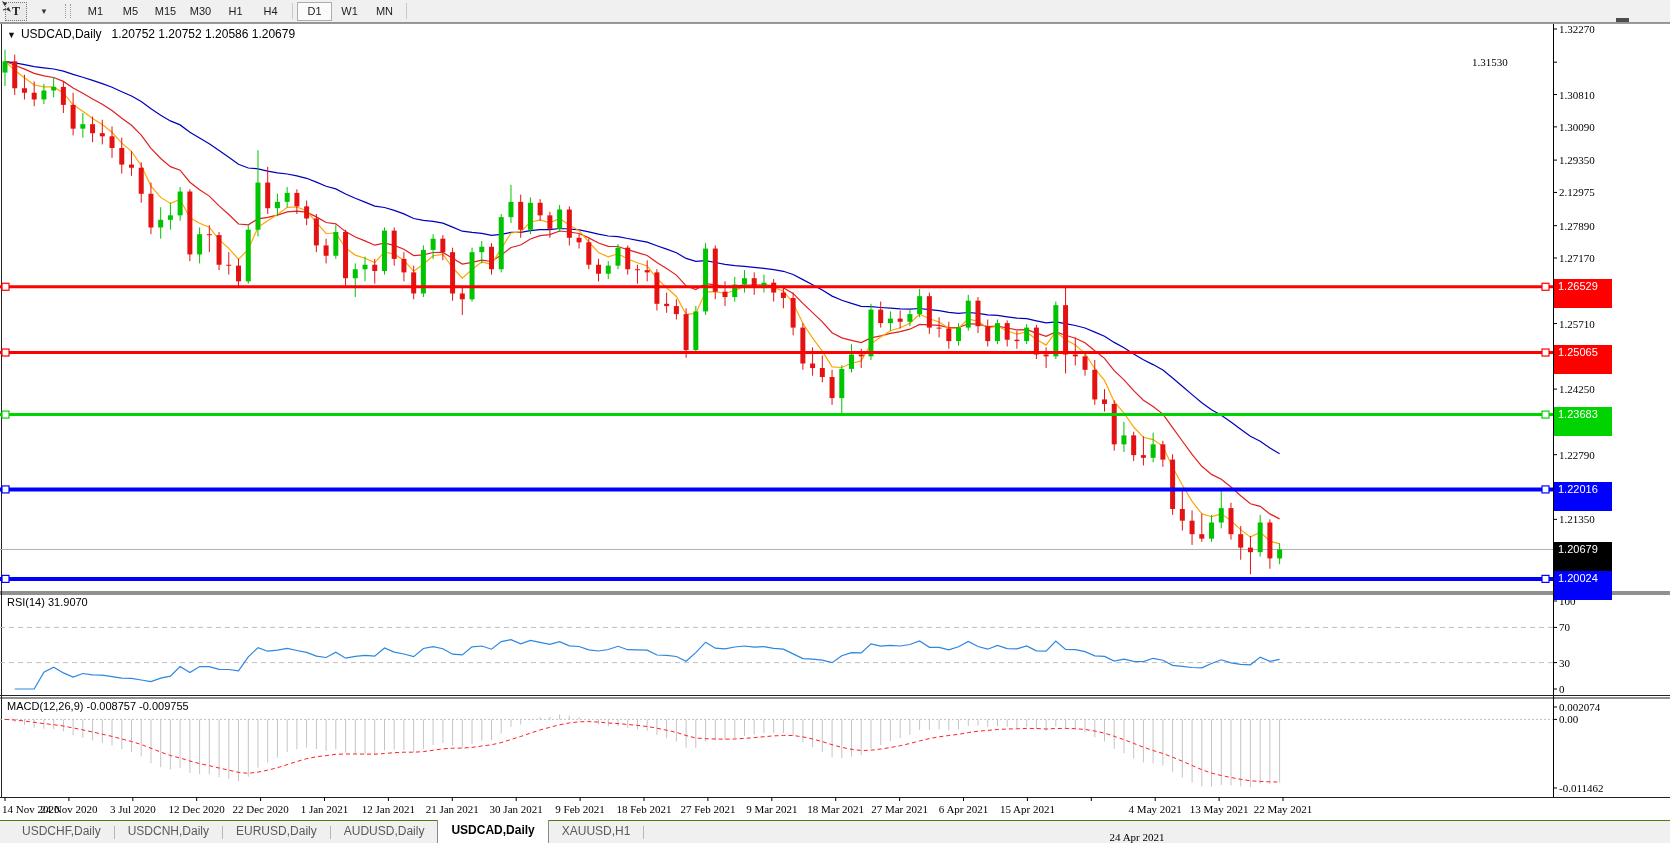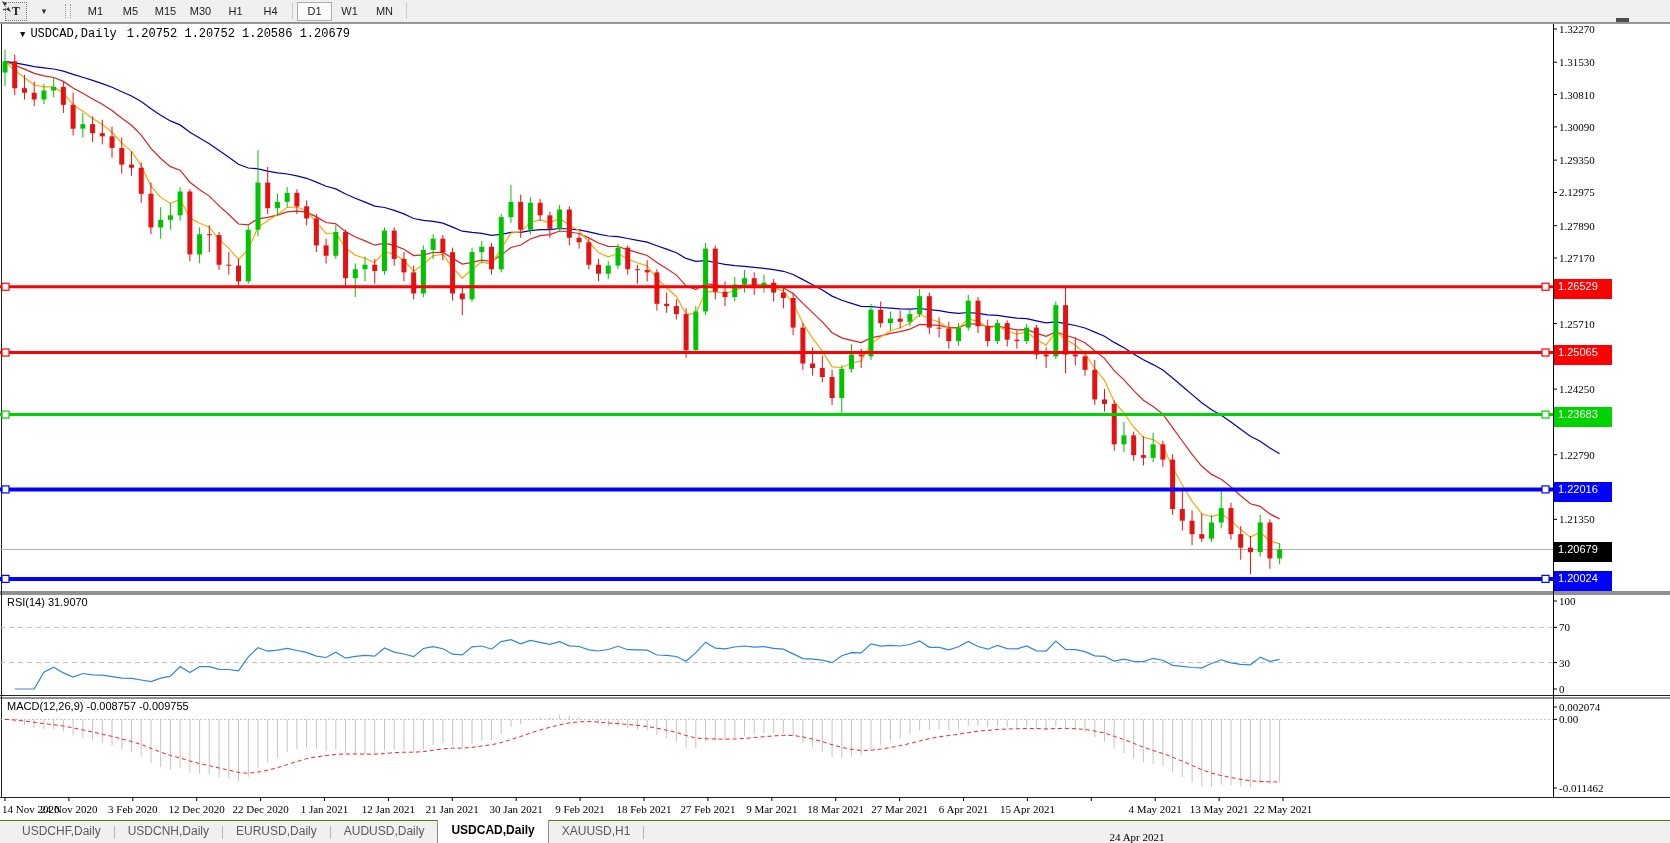--- a/index.html
+++ b/index.html
@@ -13,26 +13,26 @@
   .text-tool{width:20px;border:1px dotted #777;font-family:"Liberation Serif",serif;
              font-weight:bold;font-size:12px;background:#eaeaea;}
   .arrows-btn{width:30px;gap:2px;}
   .caret{font-size:8px;color:#333;}
   .grip{width:4px;height:14px;border-left:1px dotted #9a9a9a;border-right:1px dotted #9a9a9a;margin:0 7px 0 6px;}
   .tf{min-width:27px;padding:0 3px;color:#1d1d1d;}
   .tf.active{background:#fbfbfb;border:1px solid #adadad;}
   .vsep{width:1px;height:16px;background:#c9c9c9;margin:0 4px;}
   .nub{position:absolute;top:18px;left:1616px;width:13px;height:4px;background:#4d4d4d;z-index:5;}
   
-  .chart-title{position:absolute;left:20px;top:27px;font-size:12px;color:#000;z-index:2;white-space:nowrap;font-family:Liberation Mono, monospace;}
+  .chart-title{position:absolute;left:7px;top:27px;font-size:12px;color:#000;z-index:2;white-space:nowrap;}
   .chart-title .tri{font-size:9px;margin-right:5px;color:#111;}
   .chart-title .num{margin-left:10px;}
   .ind-label{position:absolute;font-size:11px;color:#000;z-index:2;white-space:nowrap;}
   .axis-label{position:absolute;font-size:11px;color:#000;height:14px;line-height:14px;z-index:1;white-space:nowrap;font-family:Liberation Serif, serif;}
-  .price-tag{position:absolute;left:1554px;width:54px;font-size:11px;color:#fff;height:20px;line-height:15px;
+  .price-tag{position:absolute;left:1554px;width:54px;font-size:11px;color:#fff;height:29px;line-height:15px;
              padding-left:4px;z-index:3;}
   .date-label{transform:translateX(-50%);}
   svg{position:absolute;top:0;left:0;z-index:0;}
   
   .tabbar{position:absolute;left:0;top:820px;right:0;height:22px;background:#f0f0f0;
           border-top:1px solid #4d7c0f;display:flex;align-items:center;padding-left:9px;}
   .tab{padding:0 13px;font-size:12px;color:#5a5a5a;height:22px;line-height:21px;cursor:default;white-space:nowrap;}
   .tab.active{background:#fff;color:#000;font-weight:bold;border-left:1px solid #8a8a8a;
               border-right:1px solid #8a8a8a;margin-top:-1px;height:23px;}
   .tsep{width:1px;height:13px;background:#b7b7b7;}
@@ -431,21 +431,21 @@
       <span class="tri">▼</span><span>USDCAD,Daily</span><span class="num">1.20752 1.20752 1.20586 1.20679</span>
     </div>
 
     <div class="ind-label" style="left:7px;top:596px;">
       <span>RSI(14)</span>&nbsp;<span>31.9070</span>
     </div>
     <div class="ind-label" style="left:7px;top:700px;">
       <span>MACD(12,26,9)</span>&nbsp;<span>-0.008757 -0.009755</span>
     </div>
   <div class="axis-label" style="left: 1559px; top: 21.9844px;">1.32270</div>
-      <div class="axis-label" style="left: 1559px; top: 55.2139px;">1.31530</div>
+      <div class="axis-label" style="left: 1472px; top: 55.2139px;">1.31530</div>
       <div class="axis-label" style="left: 1559px; top: 87.5453px;">1.30810</div>
       <div class="axis-label" style="left: 1559px; top: 119.877px;">1.30090</div>
       <div class="axis-label" style="left: 1559px; top: 153.106px;">1.29350</div>
       <div class="axis-label" style="left: 1559px; top: 185.438px;">2.12975</div>
       <div class="axis-label" style="left: 1559px; top: 218.667px;">1.27890</div>
       <div class="axis-label" style="left: 1559px; top: 250.999px;">1.27170</div>
       <div class="axis-label" style="left: 1559px; top: 283.33px;">1.26450</div>
       <div class="axis-label" style="left: 1559px; top: 316.559px;">1.25710</div>
       <div class="axis-label" style="left: 1559px; top: 348.891px;">1.24990</div>
       <div class="axis-label" style="left: 1559px; top: 382.12px;">1.24250</div>
@@ -457,21 +457,21 @@
       <div class="axis-label" style="left: 1559px; top: 577.905px;">1.19890</div>
       <div class="axis-label" style="left: 1559px; top: 594px;">100</div>
       <div class="axis-label" style="left: 1559px; top: 620.4px;">70</div>
       <div class="axis-label" style="left: 1559px; top: 655.6px;">30</div>
       <div class="axis-label" style="left: 1559px; top: 682px;">0</div>
       <div class="axis-label" style="left: 1559px; top: 699.987px;">0.002074</div>
       <div class="axis-label" style="left: 1559px; top: 712.398px;">0.00</div>
       <div class="axis-label" style="left: 1559px; top: 780.983px;">-0.011462</div>
       <div class="axis-label date-label" style="left: 2px; top: 802px; transform: none;">14 Nov 2020</div>
       <div class="axis-label date-label" style="left: 68.9px; top: 802px;">24 Nov 2020</div>
-      <div class="axis-label date-label" style="left: 132.8px; top: 802px;">3 Feb 2020</div>
+      <div class="axis-label date-label" style="left: 132.8px; top: 802px;">3 Jul 2020</div>
       <div class="axis-label date-label" style="left: 196.7px; top: 802px;">12 Dec 2020</div>
       <div class="axis-label date-label" style="left: 260.6px; top: 802px;">22 Dec 2020</div>
       <div class="axis-label date-label" style="left: 324.5px; top: 802px;">1 Jan 2021</div>
       <div class="axis-label date-label" style="left: 388.4px; top: 802px;">12 Jan 2021</div>
       <div class="axis-label date-label" style="left: 452.3px; top: 802px;">21 Jan 2021</div>
       <div class="axis-label date-label" style="left: 516.2px; top: 802px;">30 Jan 2021</div>
       <div class="axis-label date-label" style="left: 580.1px; top: 802px;">9 Feb 2021</div>
       <div class="axis-label date-label" style="left: 644px; top: 802px;">18 Feb 2021</div>
       <div class="axis-label date-label" style="left: 707.9px; top: 802px;">27 Feb 2021</div>
       <div class="axis-label date-label" style="left: 771.8px; top: 802px;">9 Mar 2021</div>

